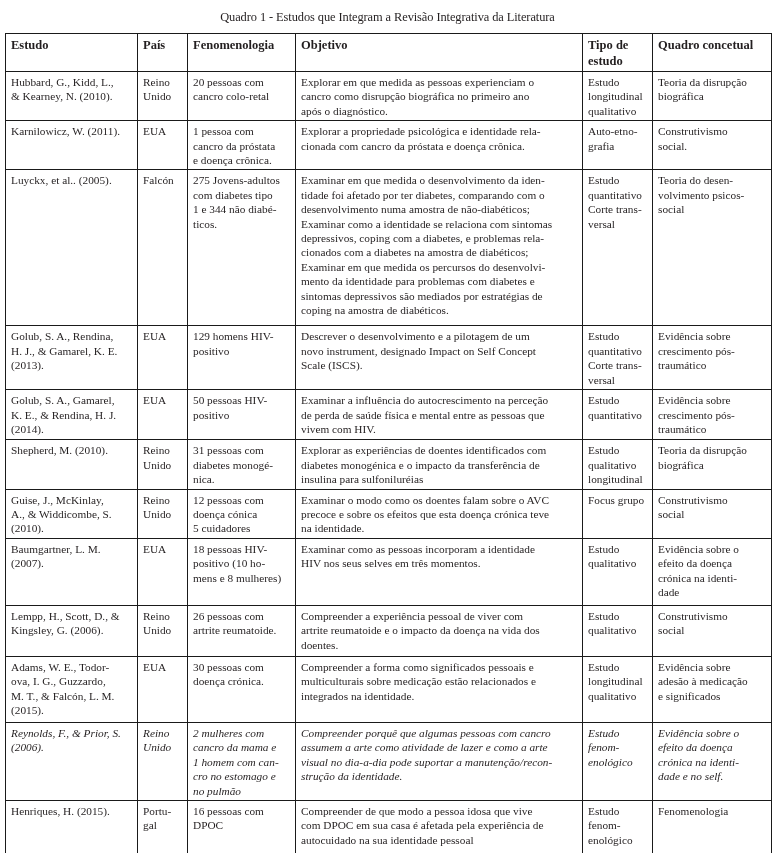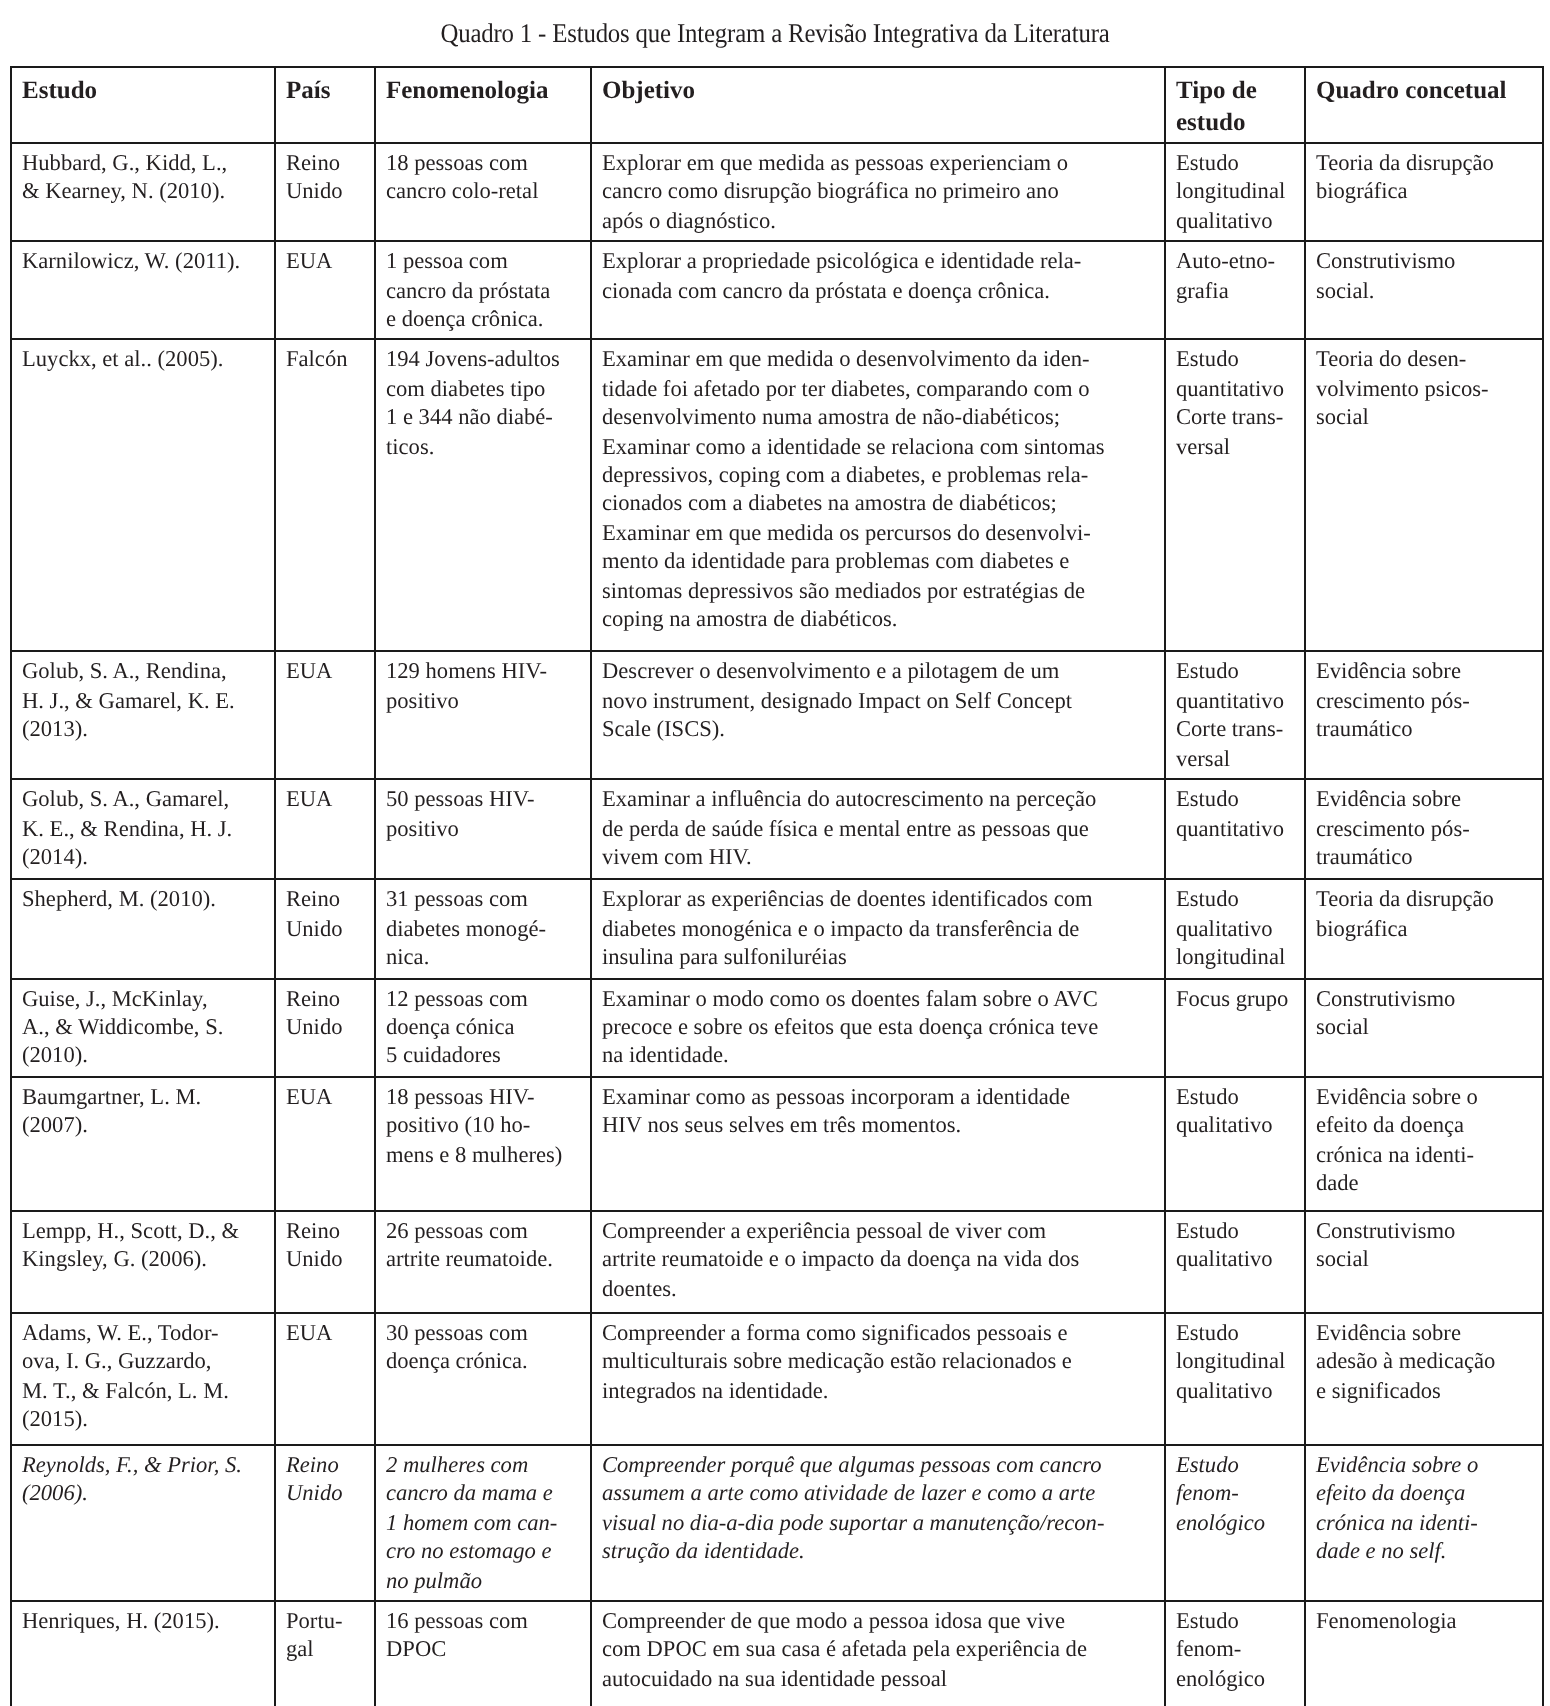--- a/index.html
+++ b/index.html
@@ -67,21 +67,21 @@
 estudo</th>
       <th>Quadro concetual</th>
     </tr>
   </thead>
   <tbody id="tbody">
       <tr style="height: 47px;">
         <td>Hubbard, G., Kidd, L.,
 &amp; Kearney, N. (2010).</td>
         <td>Reino
 Unido</td>
-        <td>18 pessoas com
+        <td>20 pessoas com
 cancro colo-retal</td>
         <td>Explorar em que medida as pessoas experienciam o
 cancro como disrupção biográfica no primeiro ano
 após o  diagnóstico.</td>
         <td>Estudo
 longitudinal
 qualitativo</td>
         <td>Teoria da disrupção
 biográfica</td>
       </tr>
@@ -94,21 +94,21 @@
         <td>Explorar a propriedade psicológica e identidade rela-
 cionada com cancro da próstata e doença crônica.</td>
         <td>Auto-etno-
 grafia</td>
         <td>Construtivismo
 social.</td>
       </tr>
       <tr style="height: 156px;">
         <td>Luyckx, et al.. (2005).</td>
         <td>Falcón</td>
-        <td>194 Jovens-adultos
+        <td>275 Jovens-adultos
 com diabetes tipo
 1 e 344 não diabé-
 ticos.</td>
         <td>Examinar em que medida o desenvolvimento da iden-
 tidade foi afetado por ter diabetes, comparando com o
 desenvolvimento numa amostra de não-diabéticos;
 Examinar como a identidade se relaciona com sintomas
 depressivos, coping com a diabetes, e problemas rela-
 cionados com a diabetes na amostra de diabéticos;
 Examinar em que medida os percursos do desenvolvi-

